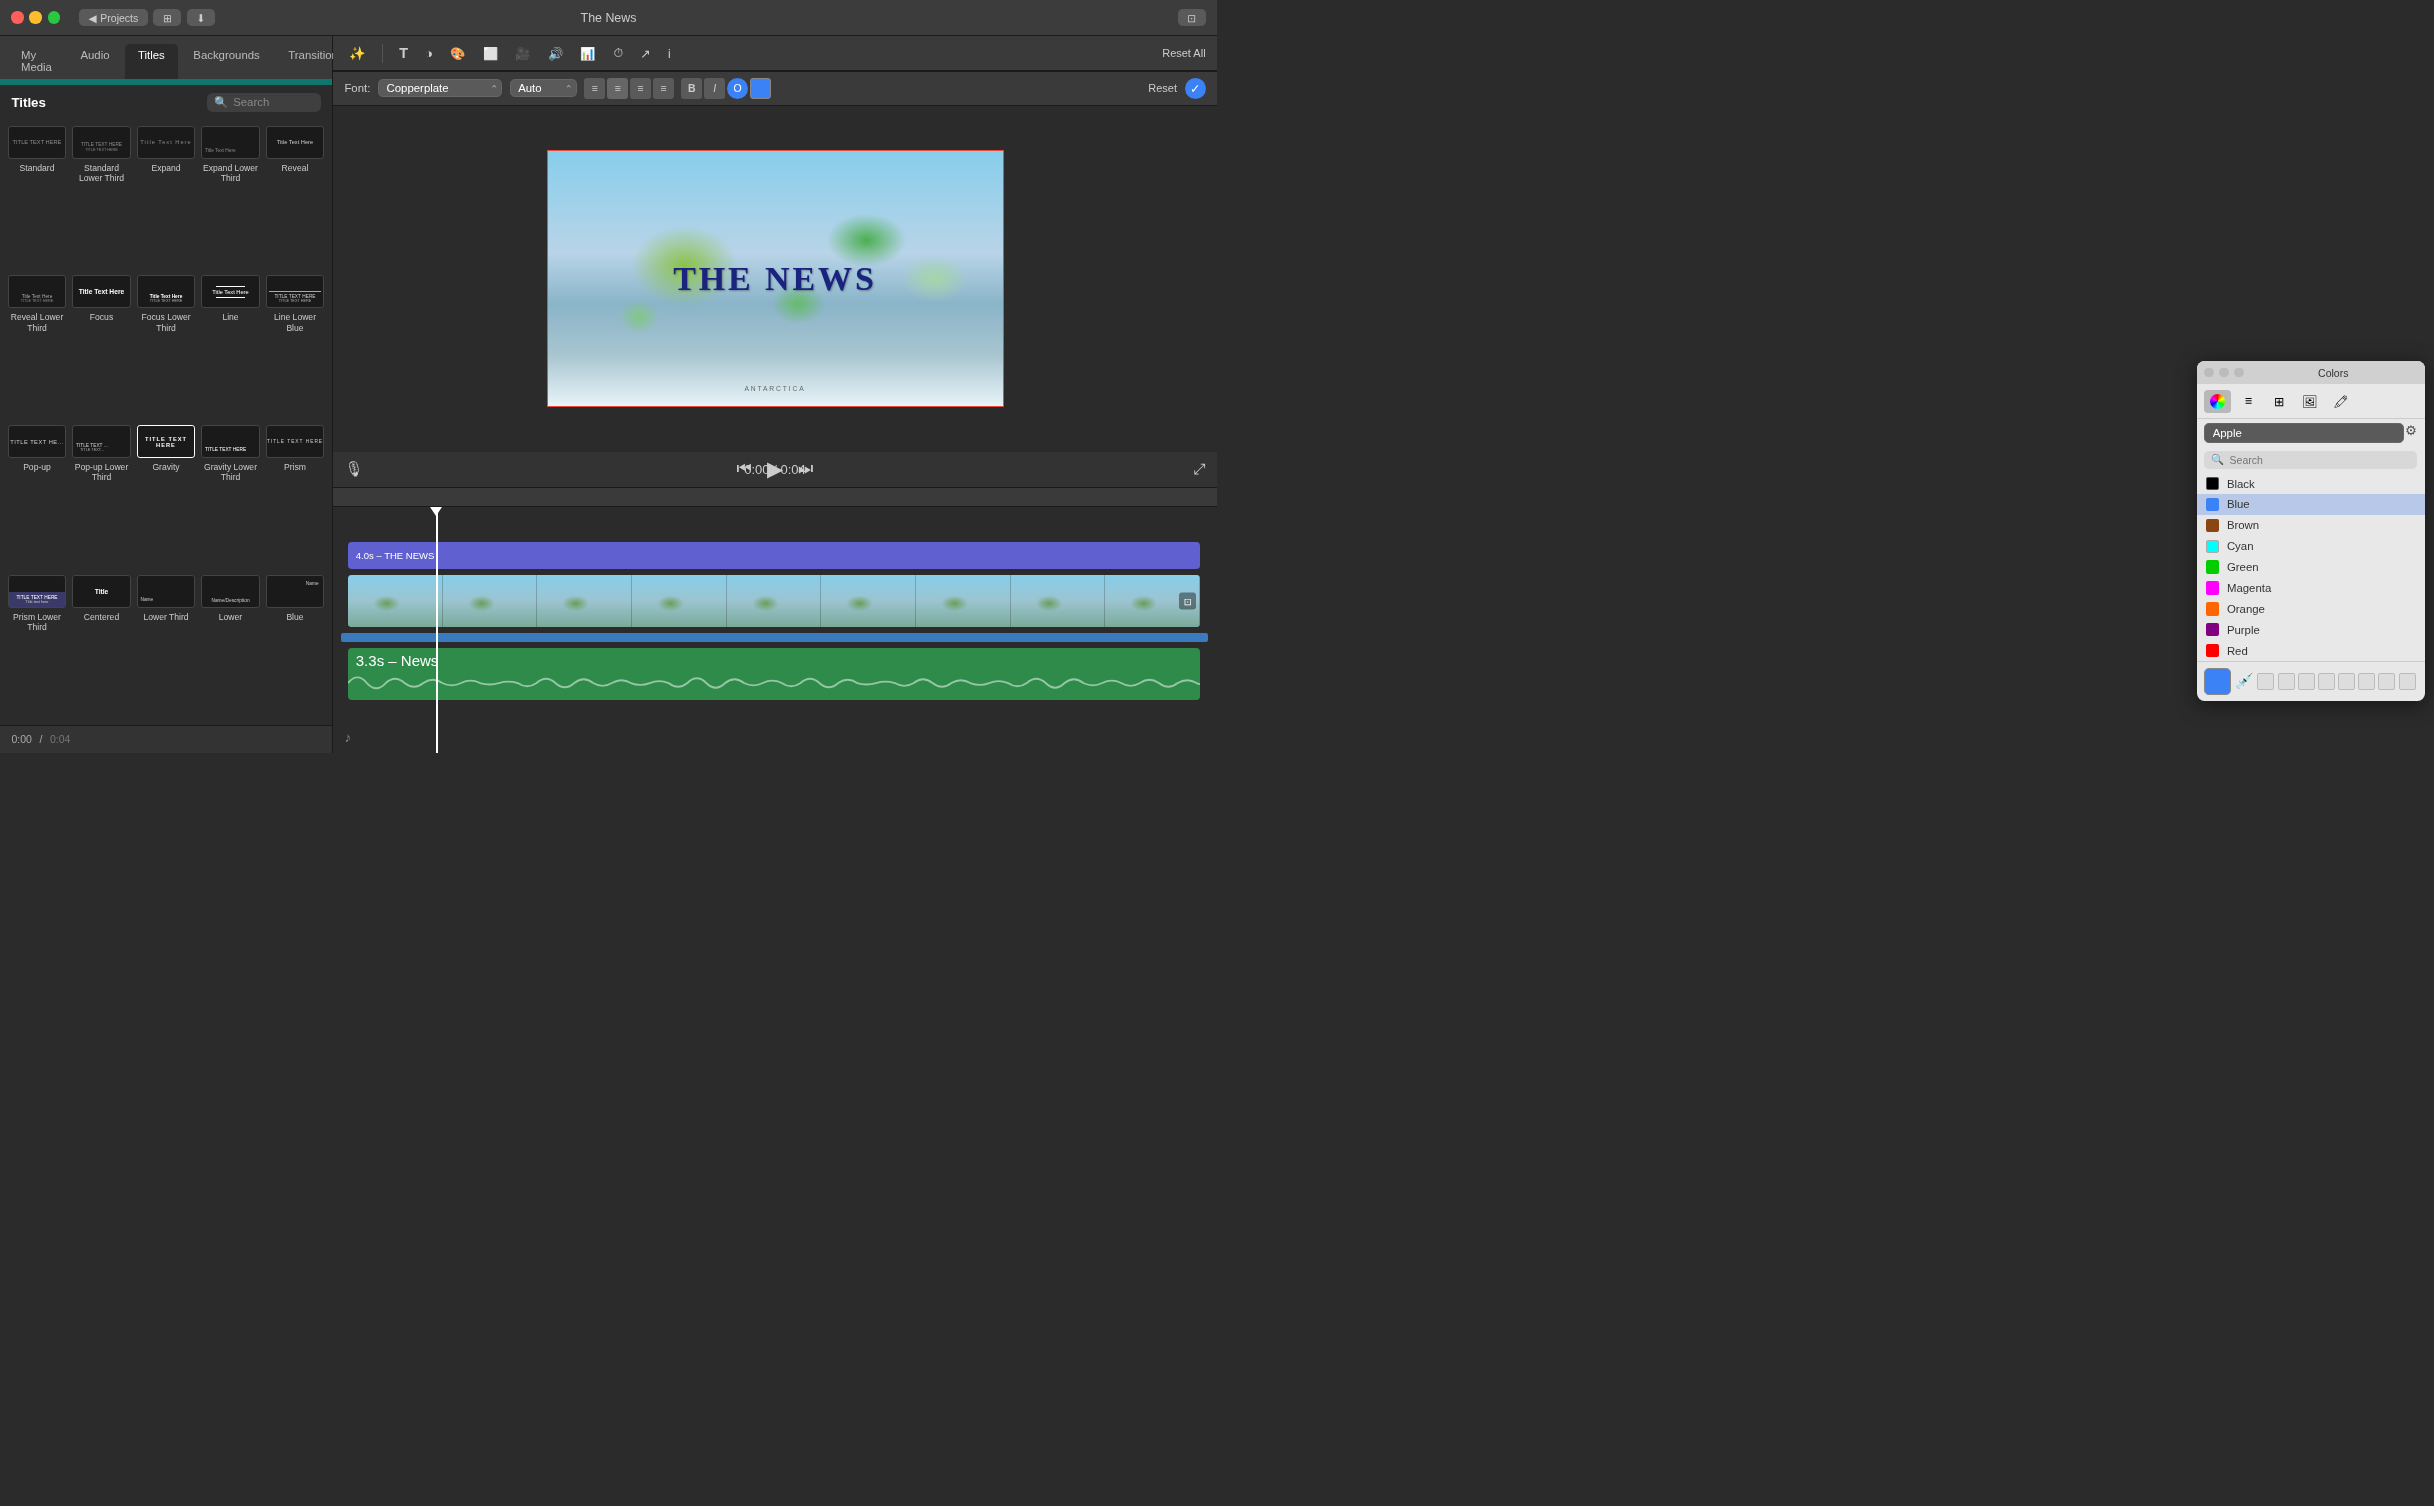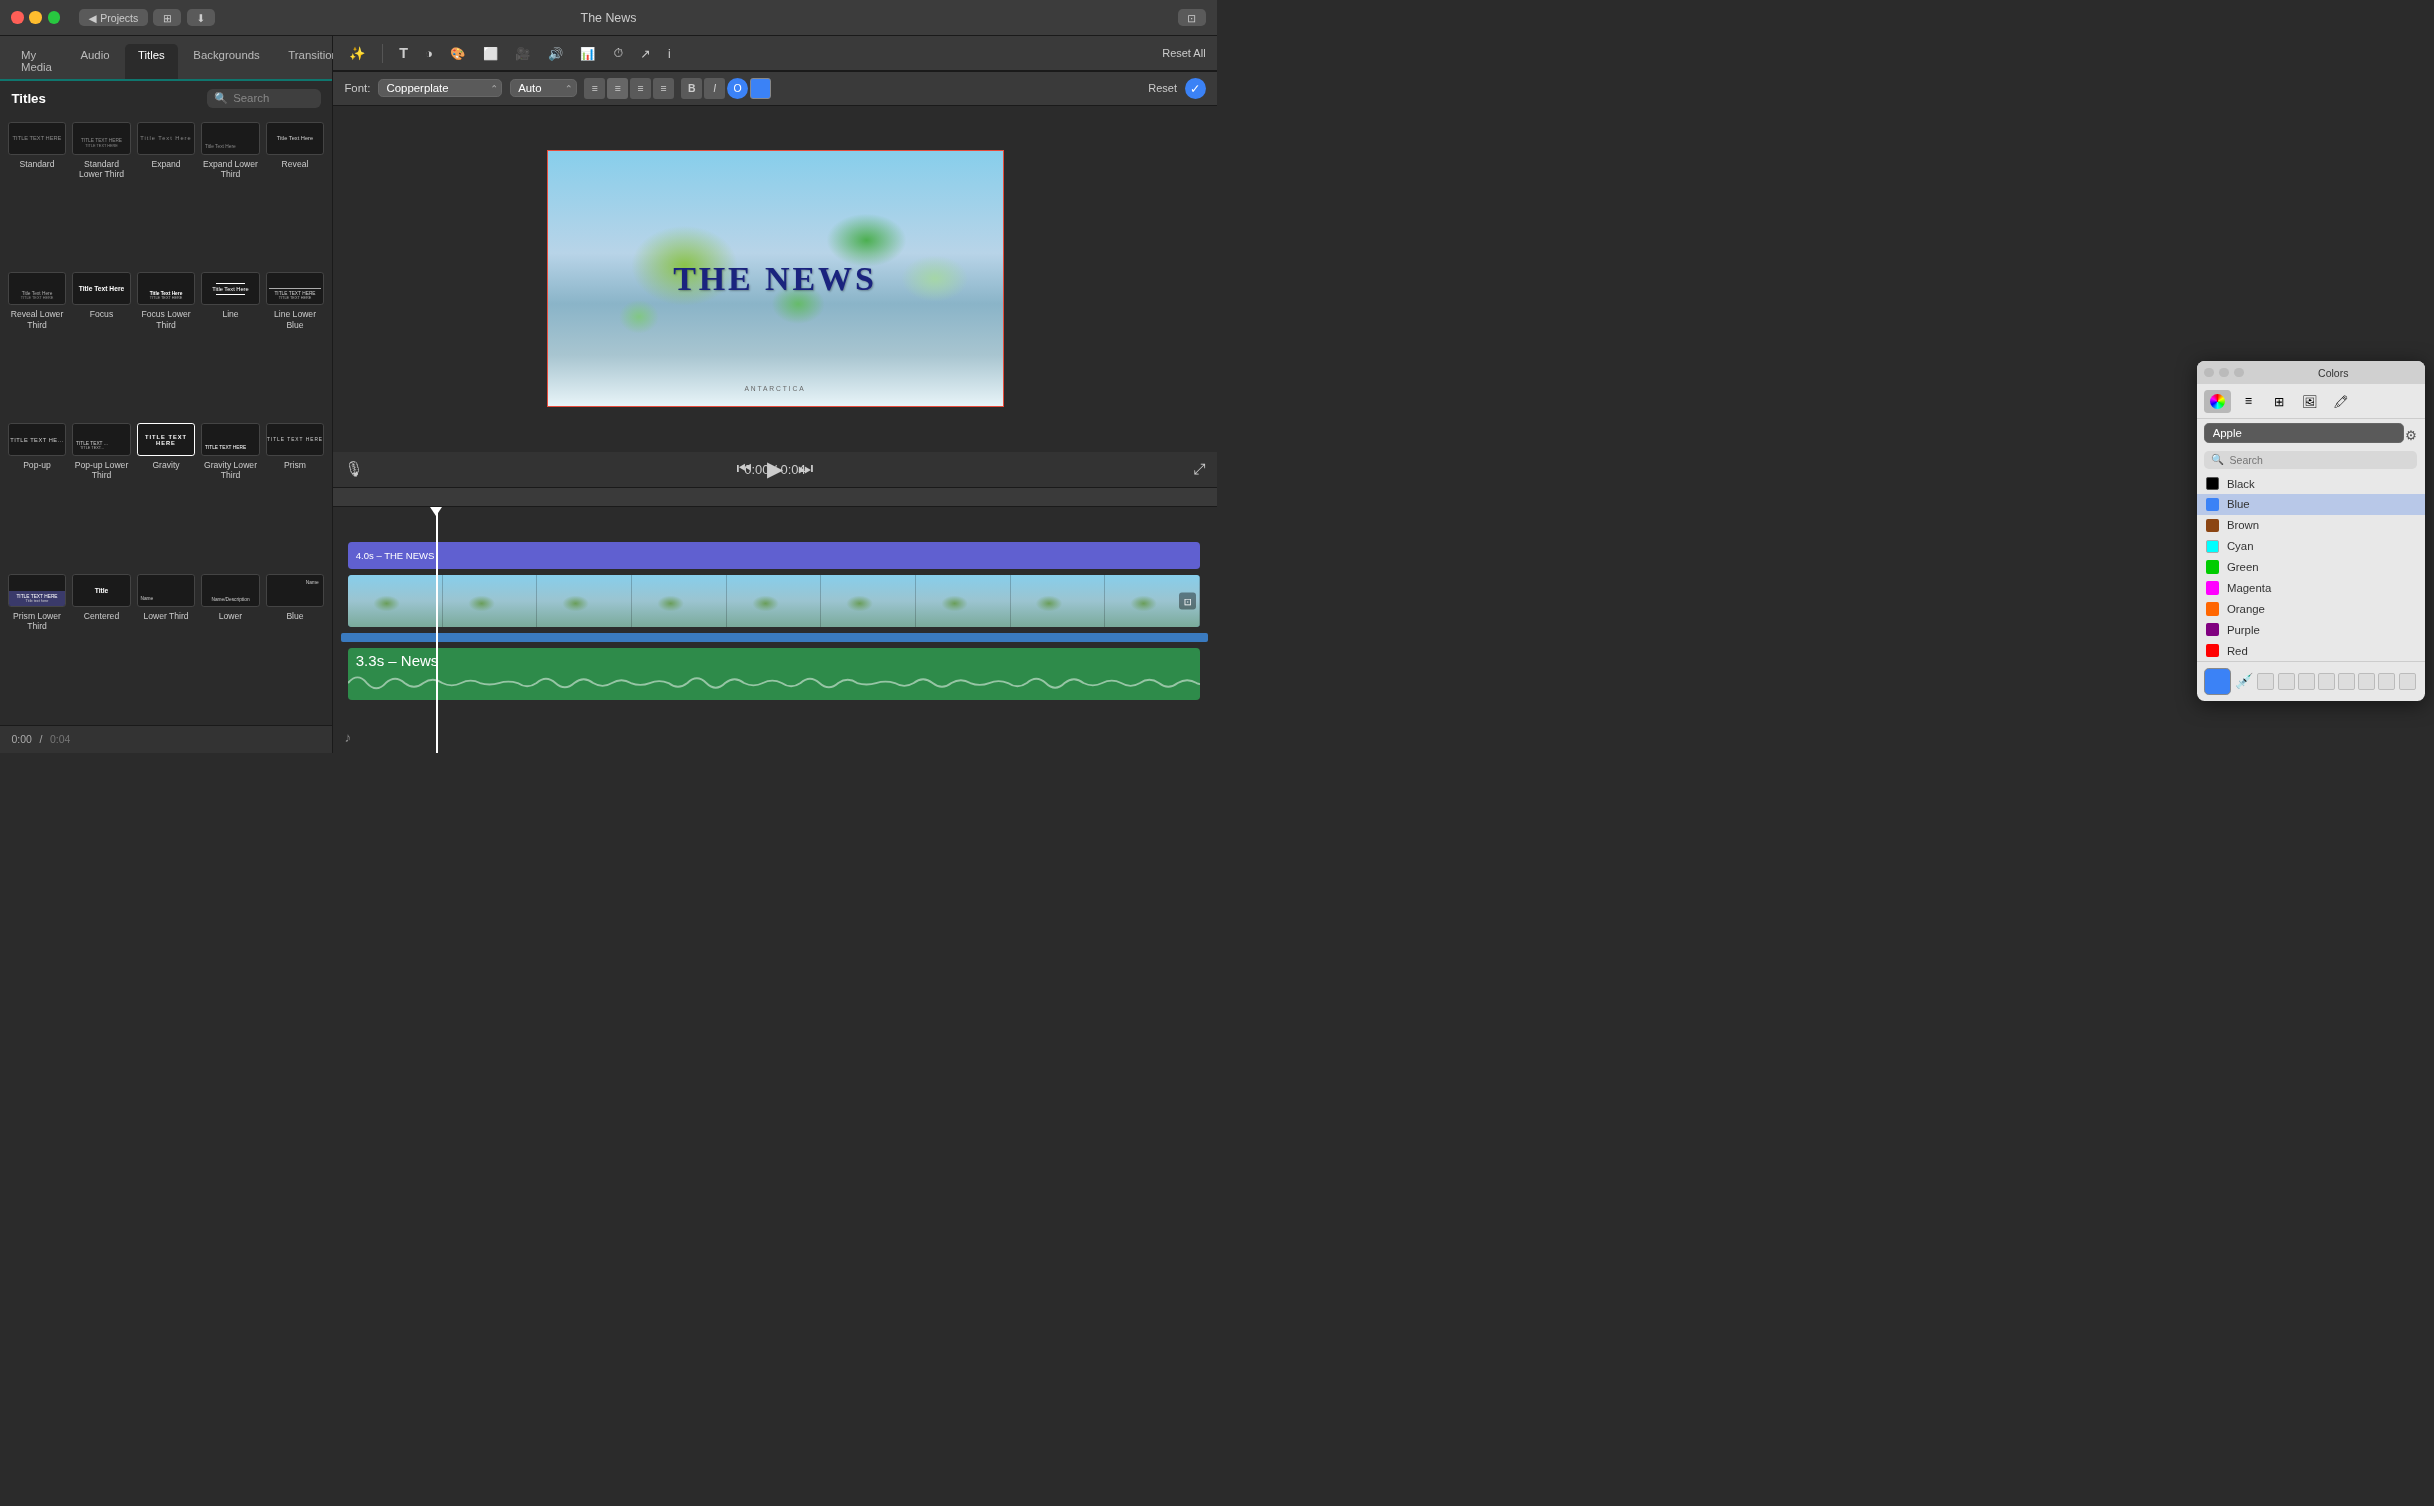--- a/index.html
+++ b/index.html
@@ -58,21 +58,21 @@
       display: flex;
       flex-direction: column;
     }
 
     
     .tabs {
       display: flex;
       background: #3a3a3a;
       padding: 7.6px 7.6px 0;
       gap: 1.9px;
-      border-bottom: 2px solid #0f766e;
+      border-bottom: 6px solid #0f766e;
     }
     .tab {
       padding: 5.7px 13.3px;
       font-size: 11.4px;
       color: #bbb;
       border-radius: 4.8px 4.8px 0 0;
       cursor: pointer;
       background: transparent;
     }
     .tab.active {
@@ -480,21 +480,21 @@
       border: none;
       border-radius: 3.8px;
       cursor: pointer;
       background: transparent;
       display: flex; align-items: center; justify-content: center;
       font-size: 12.4px;
     }
     .color-mode-btn.active { background: #b8b8b8; }
     .colors-dropdown-row {
       display: flex;
-      align-items: flex-end;
+      align-items: flex-start;
       padding: 3.8px 7.6px;
       gap: 1px;
     }
     .colors-dropdown {
       flex: 1;
       background: #5a5a5a;
       border: 1px solid #666;
       border-radius: 4.8px;
       color: #fff;
       font-size: 11.4px;

